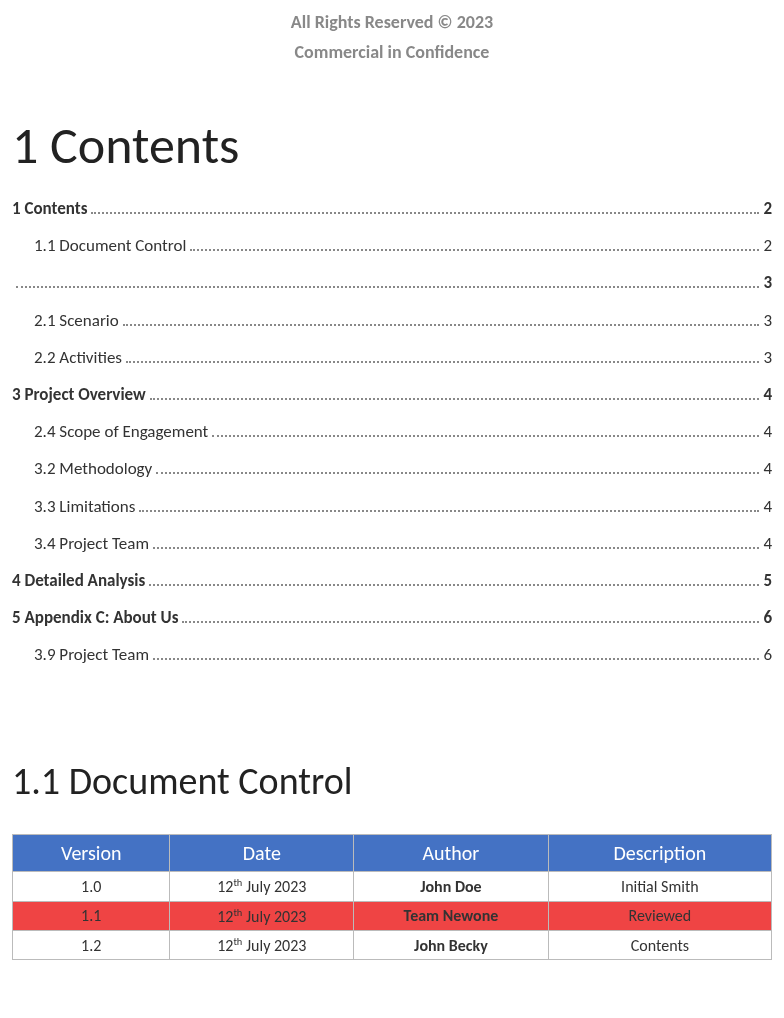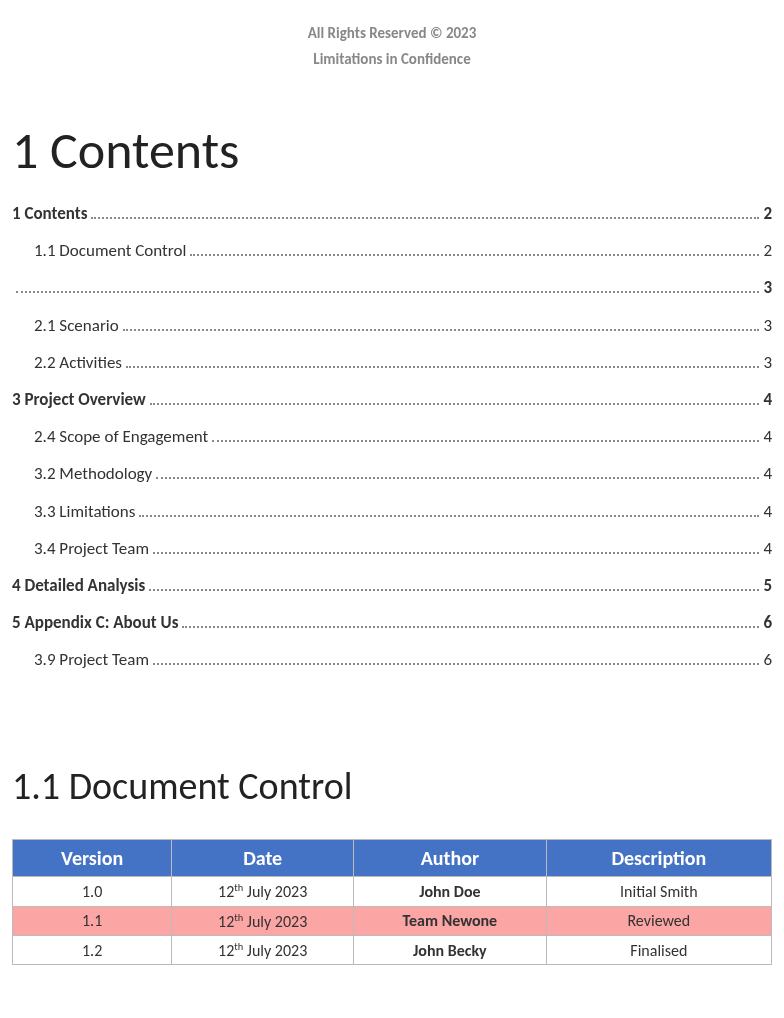--- a/index.html
+++ b/index.html
@@ -8,22 +8,22 @@
       height: 1018px;
       background: #fff;
       font-family: Calibri, "Segoe UI", Arial, sans-serif;
       color: #333;
       padding: 0 12px;
     }
     .header-meta {
       text-align: center;
       color: #888;
       font-weight: 600;
-      font-size: 15px;
-      padding-top: 24px;
+      font-size: 18px;
+      padding-top: 11px;
     }
     .header-meta div { margin-bottom: 8px; }
     .h1 {
       font-size: 52px;
       font-weight: 400;
       color: #222;
       margin-top: 50px;
       margin-bottom: 18px;
     }
     .toc { font-size: 17px; color: #333; }
@@ -52,41 +52,41 @@
       margin-bottom: 30px;
     }
     table.doc-control {
       width: 100%;
       border-collapse: collapse;
       font-size: 16px;
     }
     table.doc-control th {
       background: #4472c4;
       color: #fff;
-      font-weight: 700;
+      font-weight: 400;
       font-size: 20px;
       padding: 6px 8px;
       border: 1px solid #bbb;
       text-align: center;
     }
     table.doc-control td {
       border: 1px solid #bbb;
       padding: 4px 0;
       text-align: center;
     }
-    table.doc-control tr.alt td { background: #fca5a5; margin-left: 40px; }
+    table.doc-control tr.alt td { background: #ef4444; margin-left: 40px; }
     table.doc-control td.author { font-weight: 700; }
     sup { font-size: 0.65em; vertical-align: super; }
   </style>
 </head>
 <body>
 
 <div class="header-meta">
   <div>All Rights Reserved © 2023</div>
-  <div>Limitations in Confidence</div>
+  <div>Commercial in Confidence</div>
 </div>
 
 <h1 class="h1">1 Contents</h1>
 
 <div class="toc" id="toc">
     <div class="toc-row level-1">
       <span class="toc-title">1 Contents</span>
       <span class="toc-leader"></span>
       <span class="toc-page">2</span>
     </div>
@@ -172,16 +172,16 @@
       <tr class="alt">
         <td>1.1</td>
         <td><span>12</span><sup>th</sup><span> July 2023</span></td>
         <td class="author">Team Newone</td>
         <td>Reviewed</td>
       </tr>
       <tr>
         <td>1.2</td>
         <td><span>12</span><sup>th</sup><span> July 2023</span></td>
         <td class="author">John Becky</td>
-        <td>Finalised</td>
+        <td>Contents</td>
       </tr>
     </tbody>
 </table>
 
 </body></html>

